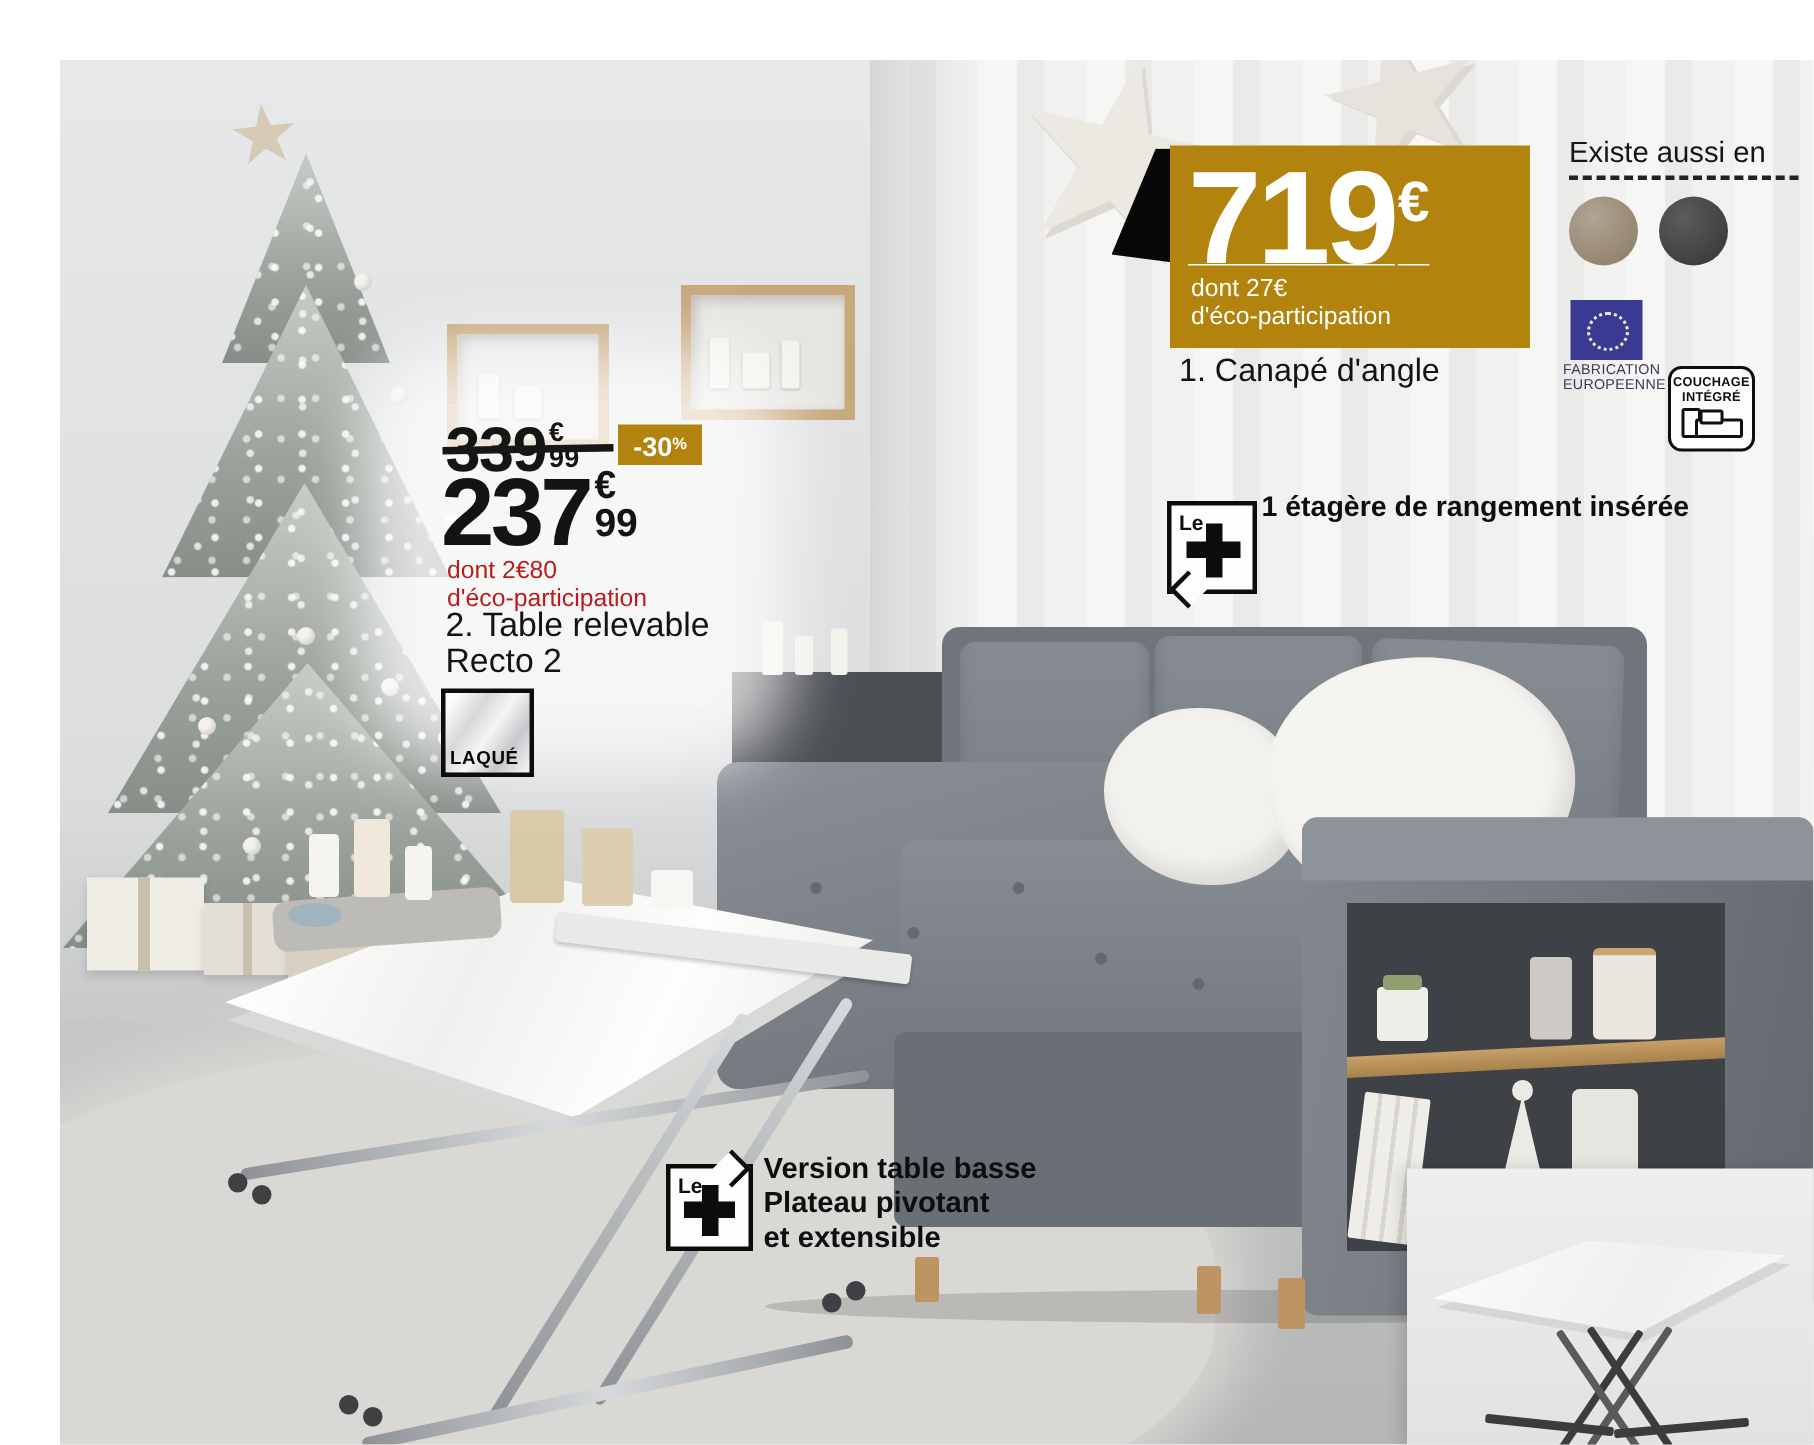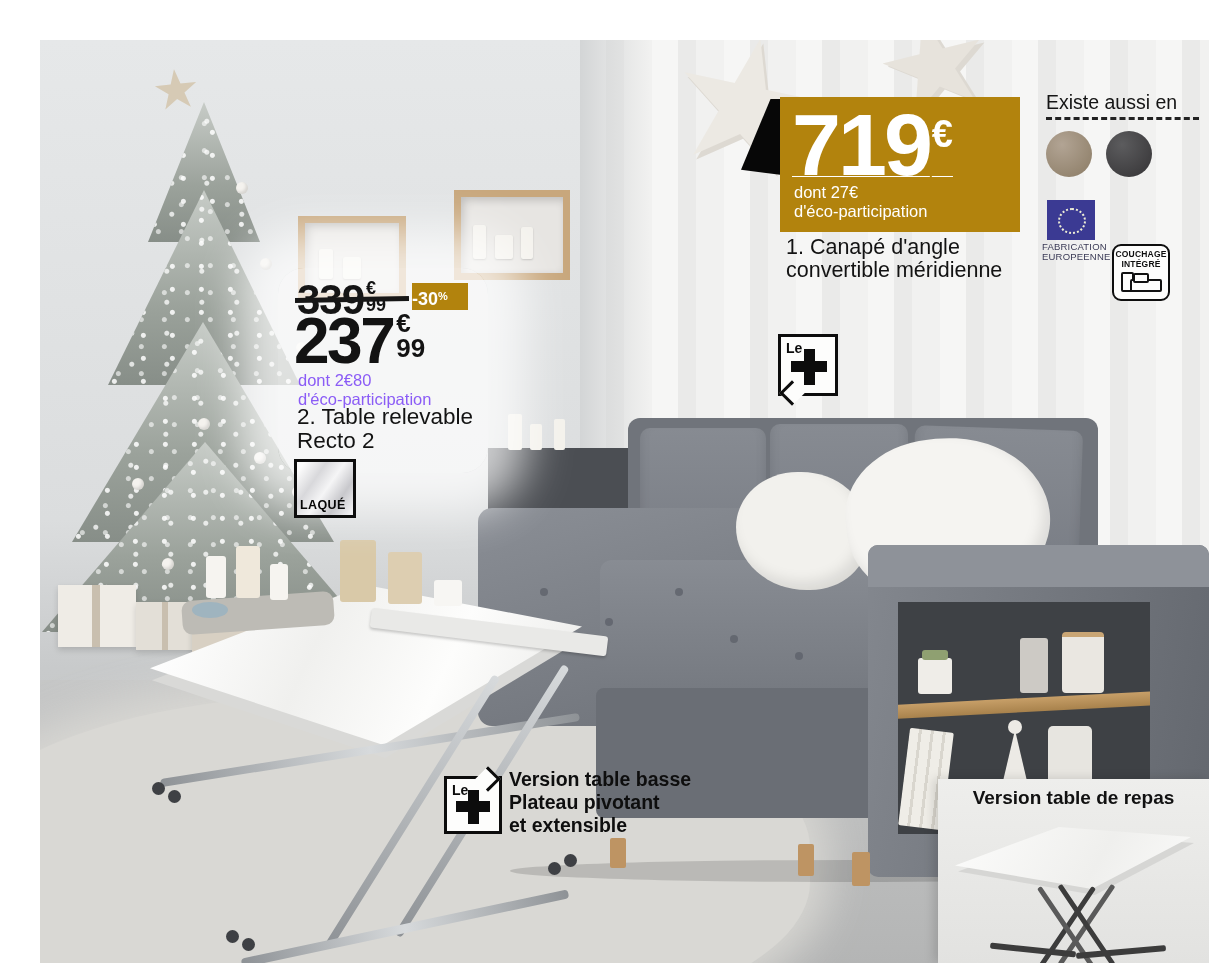--- a/index.html
+++ b/index.html
@@ -133,28 +133,28 @@
   .f1{left:841px;top:329px;font-size:19px;line-height:20.5px;}
   .f2{left:509px;top:768px;font-size:19.5px;line-height:23px;}
   .glow{left:278px;top:268px;width:210px;height:205px;background:rgba(255,255,255,.72);border-radius:26px;
     box-shadow:0 0 45px 38px rgba(255,255,255,.72);}
   .oldprice{left:297px;top:280px;white-space:nowrap;}
   .old-num{font-size:42px;font-weight:800;letter-spacing:-1px;line-height:40px;color:#151515;}
   .cents-col{display:inline-block;vertical-align:top;margin-left:2px;text-align:left;}
   .cents-col .cur{display:block;font-size:18px;font-weight:800;line-height:17px;}
   .cents-col .cts{display:block;font-size:18px;font-weight:800;line-height:17px;}
   .strikebar{left:295px;top:297px;width:114px;height:4.5px;background:#171717;transform:rotate(-1deg);}
-  .chip{left:412px;top:283px;width:56px;height:27px;background:#B2830D;color:#FFF;text-align:left;line-height:27px;}
+  .chip{left:412px;top:283px;width:56px;height:27px;background:#B2830D;color:#FFF;text-align:center;line-height:27px;}
   .chip .val{font-size:18px;font-weight:800;}
   .chip .unit{font-size:11px;font-weight:800;vertical-align:5px;}
   .newprice{left:294px;top:311px;white-space:nowrap;color:#131313;}
   .new-num{font-size:64px;font-weight:800;letter-spacing:-2.5px;line-height:60px;}
   .cents-col-lg{display:inline-block;vertical-align:top;margin-left:3px;}
   .cents-col-lg .cur,.cents-col-lg .cts{display:block;font-size:26px;font-weight:800;line-height:25px;}
-  .eco2{left:298px;top:371px;font-size:16.5px;line-height:18.5px;font-weight:500;color:#8b5cf6;}
+  .eco2{left:298px;top:371px;font-size:16.5px;line-height:18.5px;font-weight:500;color:#b91c1c;}
   .name2{left:297px;top:405px;font-size:22.5px;line-height:24px;font-weight:500;color:#131313;}
   .laque{left:294px;top:459px;width:56px;height:53px;border:3px solid #0D0D0D;
     background:linear-gradient(125deg,#FCFCFC 8%,#D8D8DB 32%,#F5F5F6 52%,#C8C8CC 74%,#EFEFF1 95%);}
   .laque span{position:absolute;left:3px;bottom:3px;font-size:12.5px;font-weight:800;color:#050505;letter-spacing:.4px;}
 </style>
 </head>
 <body>
 
 <div class="abs photo">
   <div class="abs curtains"></div>
@@ -254,21 +254,20 @@
   <div class="abs chrome" style="left:198px;top:884px;width:334px;height:9px;transform:rotate(-12deg);"></div>
   <div class="abs caster" style="left:186px;top:890px;"></div>
   <div class="abs caster" style="left:202px;top:898px;"></div>
   <div class="abs caster" style="left:508px;top:822px;"></div>
   <div class="abs caster" style="left:524px;top:814px;"></div>
   <div class="abs caster" style="left:112px;top:742px;"></div>
   <div class="abs caster" style="left:128px;top:750px;"></div>
 </div>
 
 <div class="abs inset">
-  <div class="abs inset-title">Version table de repas</div>
   <div class="abs inset-top-shadow"></div>
   <div class="abs inset-top"></div>
   <div class="abs ileg" style="left:126px;top:100px;width:5px;height:98px;transform:rotate(34deg);"></div>
   <div class="abs ileg2" style="left:126px;top:100px;width:5px;height:98px;transform:rotate(-34deg);"></div>
   <div class="abs ileg2" style="left:146px;top:98px;width:5px;height:96px;transform:rotate(34deg);"></div>
   <div class="abs ileg" style="left:146px;top:98px;width:5px;height:96px;transform:rotate(-34deg);"></div>
   <div class="abs ileg" style="left:52px;top:168px;width:86px;height:6px;transform:rotate(6deg);"></div>
   <div class="abs ileg" style="left:138px;top:170px;width:90px;height:6px;transform:rotate(-5deg);"></div>
 </div>
 
@@ -302,30 +301,30 @@
   <div class="couchage-line">INTÉGRÉ</div>
   <div class="abs sofa-glyph">
     <div class="sg" style="left:0;top:2px;width:9px;height:16px;"></div>
     <div class="sg" style="left:9px;top:9px;width:28px;height:9px;"></div>
     <div class="sg" style="left:12px;top:3px;width:12px;height:6px;"></div>
   </div>
 </div>
 
 <div class="abs name1">
   <div>1. Canapé d'angle</div>
-  <div>convertible méridienne</div>
 </div>
 
 <div class="abs leplus lp1">
   <span class="le">Le</span>
   <div class="plusbar" style="left:23px;top:12px;width:11px;height:36px;"></div>
   <div class="plusbar" style="left:10px;top:24px;width:36px;height:11px;"></div>
   <div class="tail tail-down"></div>
 </div>
 <div class="abs features f1">
+  <div>1 étagère de rangement insérée</div>
 </div>
 
 <div class="abs glow"></div>
 
 <div class="abs oldprice">
   <span class="old-num">339</span><span class="cents-col"><span class="cur">€</span><span class="cts">99</span></span>
 </div>
 <div class="abs strikebar"></div>
 <div class="abs chip">
   <span class="val">-30</span><span class="unit">%</span>

